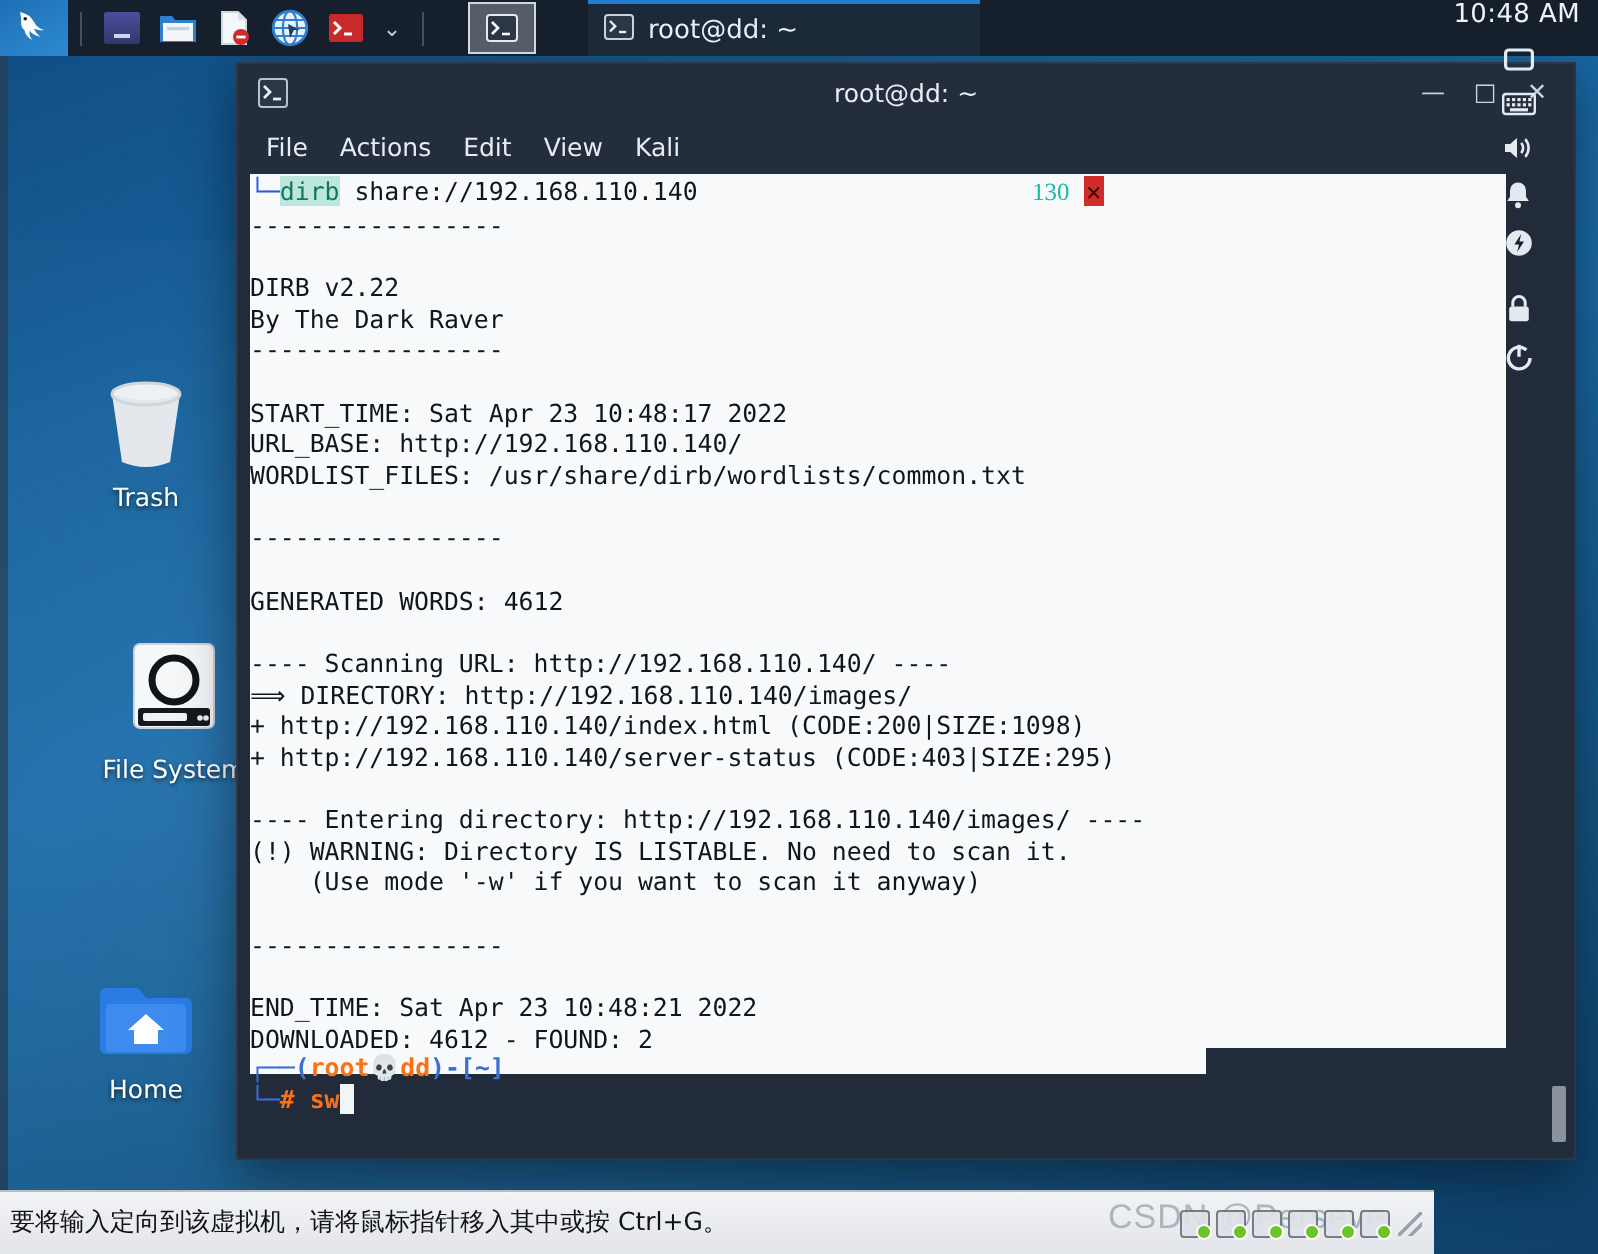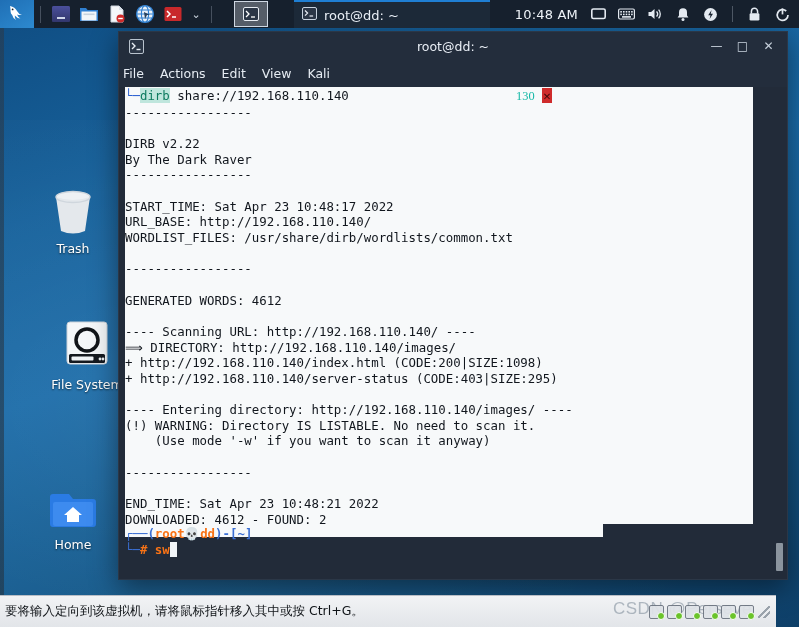--- a/index.html
+++ b/index.html
@@ -94,20 +94,21 @@
     color: #e8eef5;
     font-size: 13px;
   }
 
   .panel-right {
     margin-left: auto;
     display: flex; align-items: center;
     gap: 9px;
     padding-right: 7px;
     height: 28px;
+    flex-direction: column;
   }
   .clock { font-size: 13px; color: #eef3f8; letter-spacing: .2px; margin-right: 2px; }
   .tray-ico { display: flex; align-items: center; justify-content: center; width: 19px; height: 28px; }
   .tray-sep { width: 1px; height: 16px; background: #4d5764; margin: 0 3px; }
 
   
   .dicon {
     position: absolute;
     width: 120px;
     text-align: center;
@@ -148,21 +149,21 @@
     color: #e9eef5; font-size: 12.5px;
     pointer-events: none;
   }
   .tb-btns { margin-left: auto; display: flex; align-items: center; gap: 13px; padding-right: 6px; z-index: 2; }
   .tb-btn { color: #c9d3de; font-size: 12px; width: 13px; text-align: center; line-height: 12px; }
 
   #menubar {
     height: 27px;
     background: #232d3c;
     display: flex; align-items: center;
-    padding-left: 4px;
+    padding-left: 14px;
     gap: 16px;
     flex: 0 0 27px;
   }
   #menubar .mi { color: #e6ecf3; font-size: 12.5px; }
 
   #term-body {
     flex: 1 1 auto;
     position: relative;
     background: #222b39;
     padding: 0;
@@ -216,21 +217,21 @@
     width: 7px; height: 28px;
     background: #8b949e;
     border-radius: 1px;
     z-index: 4;
   }
 
   
   #statusbar {
     position: absolute;
     left: 0; bottom: 0;
-    width: 776px; height: 32px;
+    width: 717px; height: 32px;
     background: linear-gradient(#f2f3f5, #e2e5e9);
     border-top: 1px solid #b9bec6;
     display: flex; align-items: center;
     z-index: 60;
     color: #101418;
     font-size: 12.5px;
   }
   #statusbar .sb-text { padding-left: 5px; }
   #statusbar .sb-right {
     margin-left: auto;

